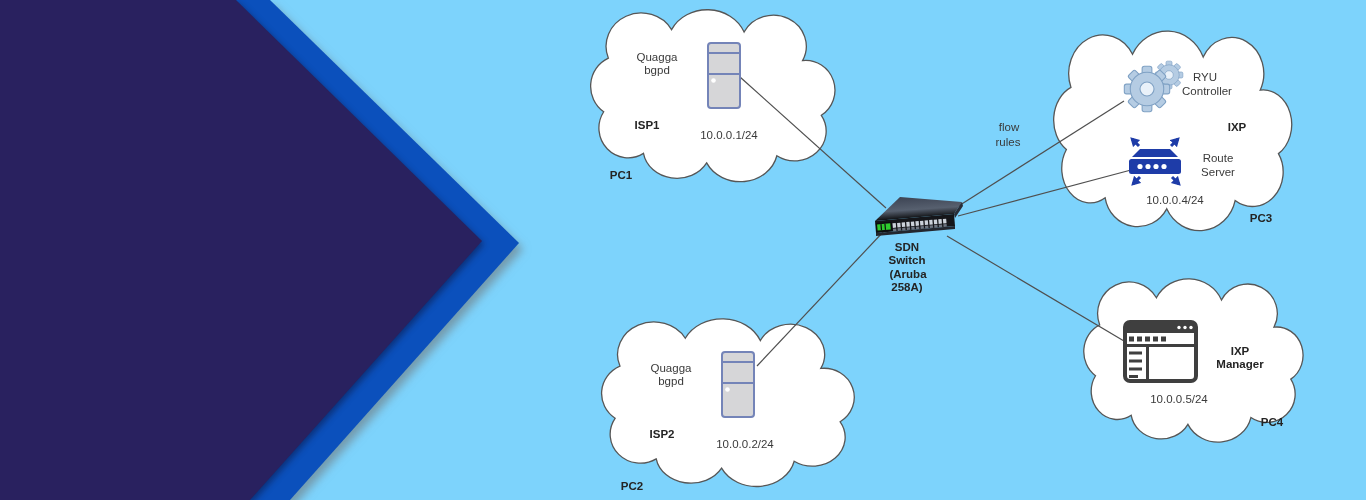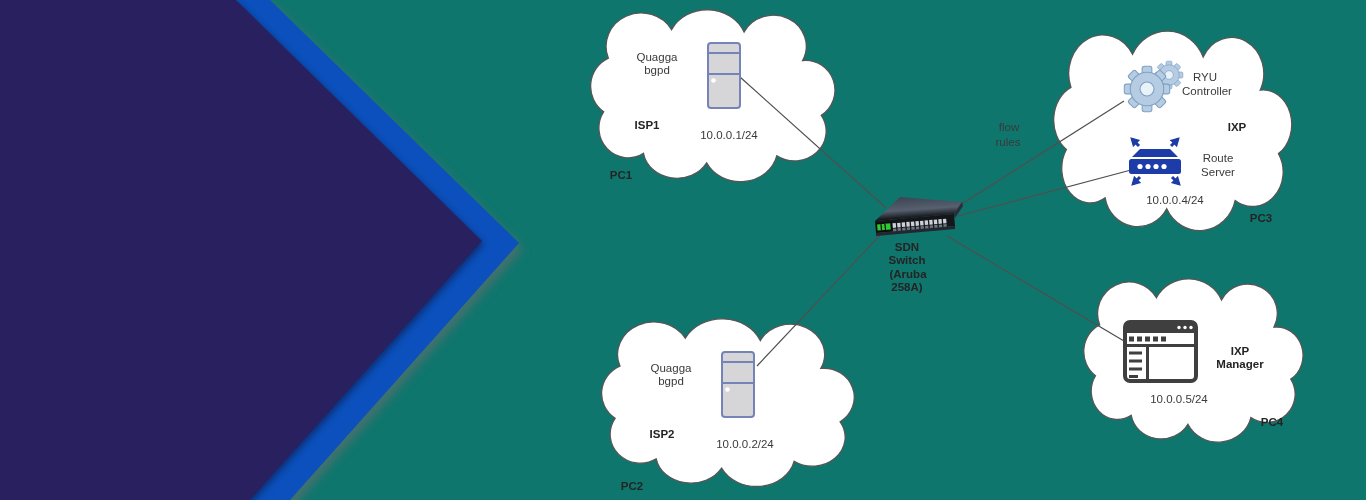--- a/index.html
+++ b/index.html
@@ -1,16 +1,16 @@
 <!DOCTYPE html>
 <html><head>
 <meta charset="utf-8">
 <style>
   html,body{margin:0;padding:0;background:#ffffff;}
-  .stage{position:relative;width:1366px;height:500px;overflow:hidden;background:#0f766e;}
+  .stage{position:relative;width:1366px;height:500px;overflow:hidden;background:#7dd3fc;}
   svg{display:block;}
   .lbl{font-family:"Liberation Sans",sans-serif;font-size:11.5px;fill:#3a3a3a;text-anchor:middle;}
   .lbl-b{font-family:"Liberation Sans",sans-serif;font-size:11.5px;font-weight:700;fill:#242424;text-anchor:middle;}
   .shadow-blue{filter:drop-shadow(4px 6px 4px rgba(110,110,110,0.55));}
   .shadow-navy{filter:drop-shadow(2px 3px 3px rgba(10,10,40,0.45));}
 </style>
 </head>
 <body>
 
 <div class="stage">

